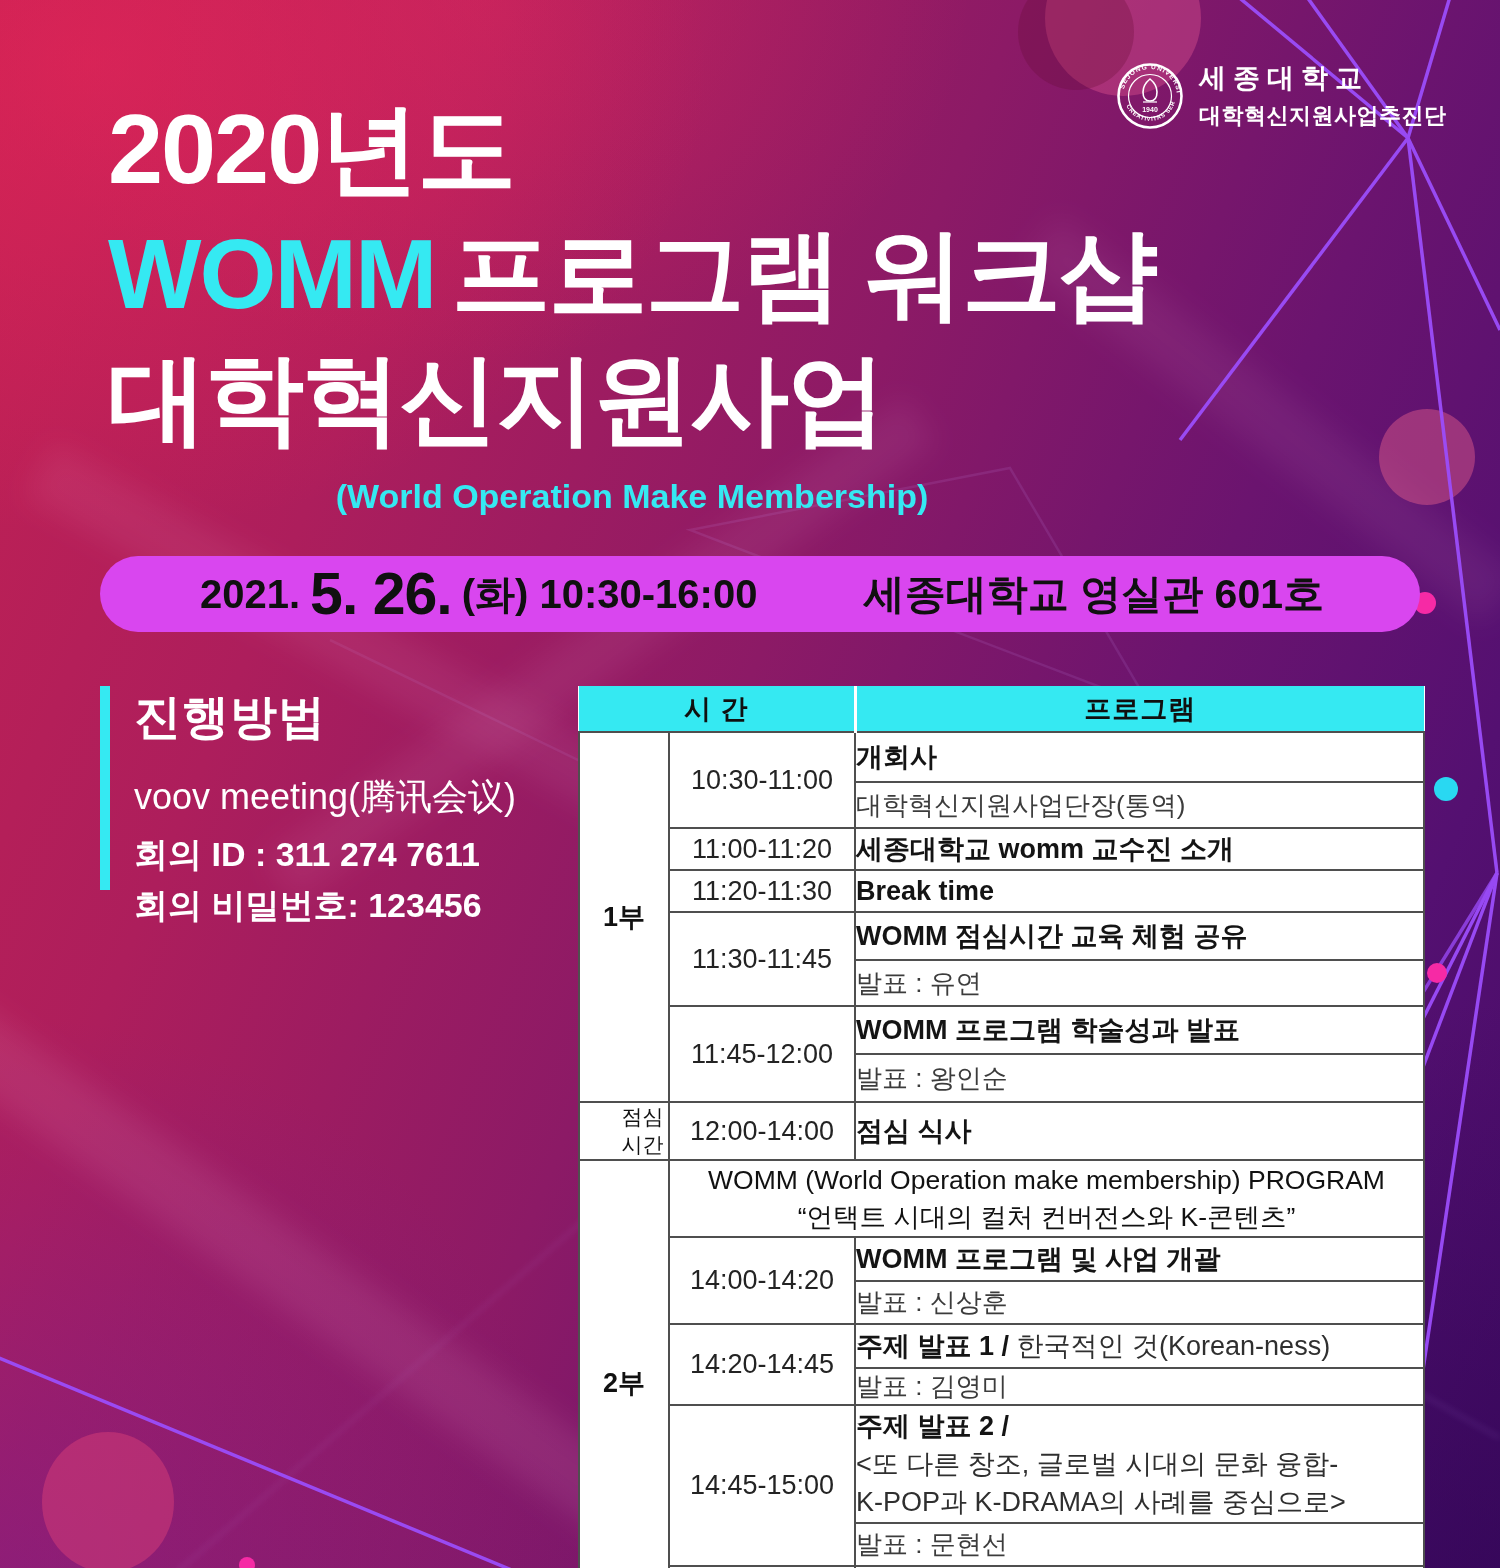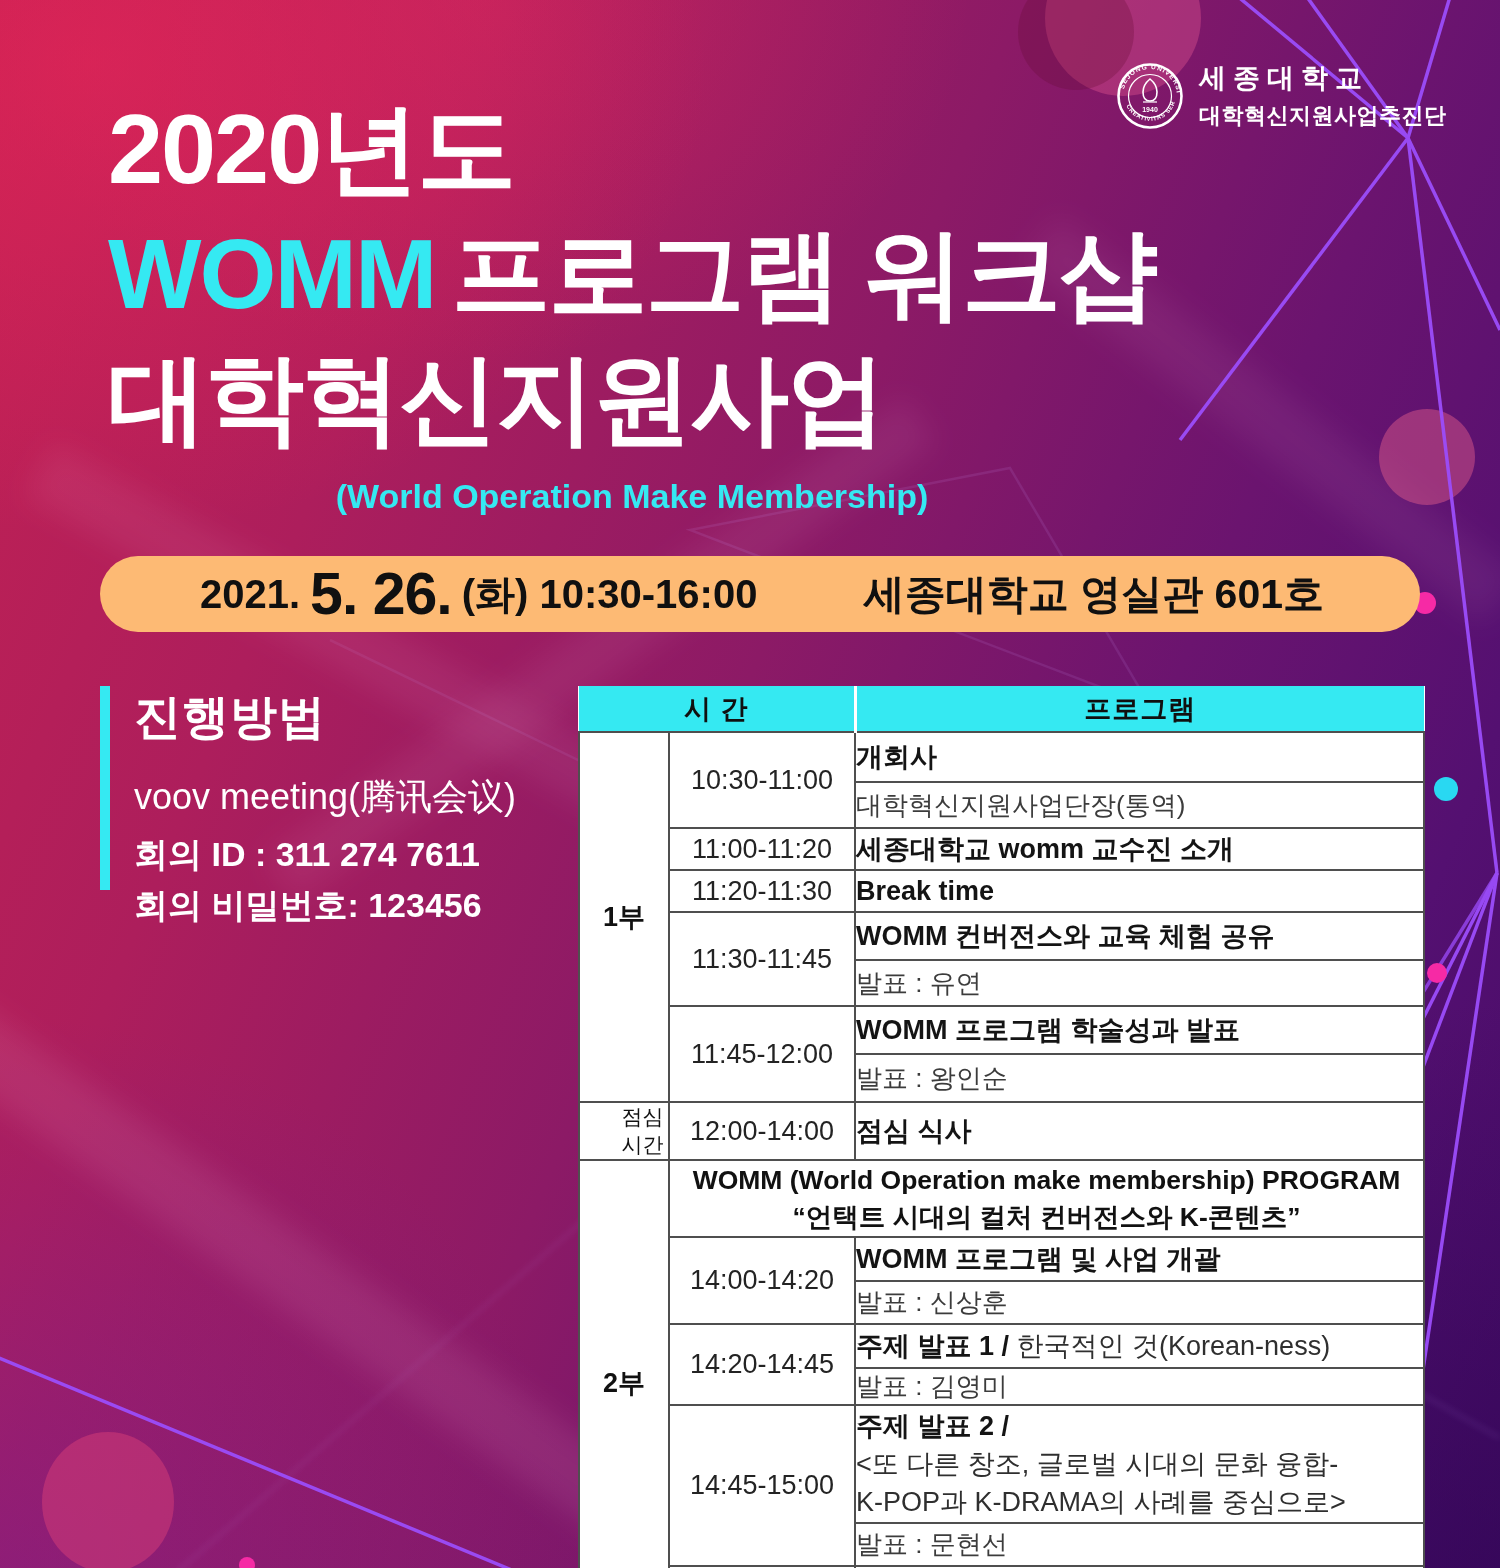--- a/index.html
+++ b/index.html
@@ -26,21 +26,21 @@
 
   
   .title { position:absolute; left:108px; top:86px; z-index:3; color:#fff; }
   .t-line { font-size:99px; font-weight:900; line-height:125px; letter-spacing:-2px; white-space:nowrap; }
   .womm { color:#35e9f2; margin-right:16px; }
   .subtitle { margin-top:16px; font-size:34px; font-weight:700; color:#35e9f2;text-align:center; }
 
   
   .banner {
     position:absolute; left:100px; top:556px; z-index:3; width:1320px; height:76px;
-    background:#fdba74; border-radius:38px; display:flex; align-items:center; color:#101010;
+    background:#d946ef; border-radius:38px; display:flex; align-items:center; color:#101010;
   }
   .banner-date { margin-left:100px; display:flex; align-items:center; gap:10px; white-space:nowrap; }
   .d1 { font-size:40px; font-weight:700; }
   .d2 { font-size:59px; font-weight:800; letter-spacing:-1px; }
   .d3 { font-size:40px; font-weight:700; }
   .banner-loc { margin-left:auto; margin-right:96px; font-size:41px; font-weight:700; white-space:nowrap; }
 
   
   .method { position:absolute; left:100px; top:686px; z-index:3; display:flex; }
   .method-bar { width:10px; height:204px; background:#35e9f2; }
@@ -60,21 +60,21 @@
     border:none; border-bottom:2px solid #4f4f4f; letter-spacing:1px;
   }
   .schedule th.program-h { border-left:3px solid #ffffff; }
   .schedule td { background:#fff; border:2px solid #4f4f4f; vertical-align:middle; padding:0; }
   .schedule tr.subrow td { border-top:1.6px solid #9c9c9c; }
   .time       { text-align:center; font-size:27px; font-weight:400; color:#232323; }
   .part       { text-align:center; font-size:27px; font-weight:700; color:#111; }
   .part.lunch { font-size:21px; font-weight:500;padding-left:37px; }
   .title-cell { font-size:27px; font-weight:700; color:#141414; padding-left:22px; text-align:left; }
   .sub-cell   { font-size:26px; font-weight:400; color:#3c3c3c; padding-left:22px; text-align:left; }
-  .merged-cell{ text-align:center; font-size:26.5px; font-weight:700; color:#111; line-height:37px; }
+  .merged-cell{ text-align:center; font-size:26.5px; font-weight:400; color:#111; line-height:37px; }
   .reg        { font-weight:400; color:#2f2f2f; }
   .title-multi{ line-height:38px; }
 </style>
 </head>
 <body>
 
 <div class="poster">
   <div class="bg"></div>
 
   <svg class="deco" width="1500" height="1568" viewBox="0 0 1500 1568">
@@ -202,21 +202,21 @@
     <tr style="height:42px">
       <td class="time">11:00-11:20</td>
       <td class="title-cell">세종대학교 womm 교수진 소개</td>
     </tr>
     <tr style="height:42px">
       <td class="time">11:20-11:30</td>
       <td class="title-cell">Break time</td>
     </tr>
     <tr style="height:48px">
       <td class="time" rowspan="2">11:30-11:45</td>
-      <td class="title-cell">WOMM 컨버전스와 교육 체험 공유</td>
+      <td class="title-cell">WOMM 점심시간 교육 체험 공유</td>
     </tr>
     <tr class="subrow" style="height:46px">
       <td class="sub-cell">발표 : 유연</td>
     </tr>
     <tr style="height:48px">
       <td class="time" rowspan="2">11:45-12:00</td>
       <td class="title-cell">WOMM 프로그램 학술성과 발표</td>
     </tr>
     <tr class="subrow" style="height:48px">
       <td class="sub-cell">발표 : 왕인순</td>

